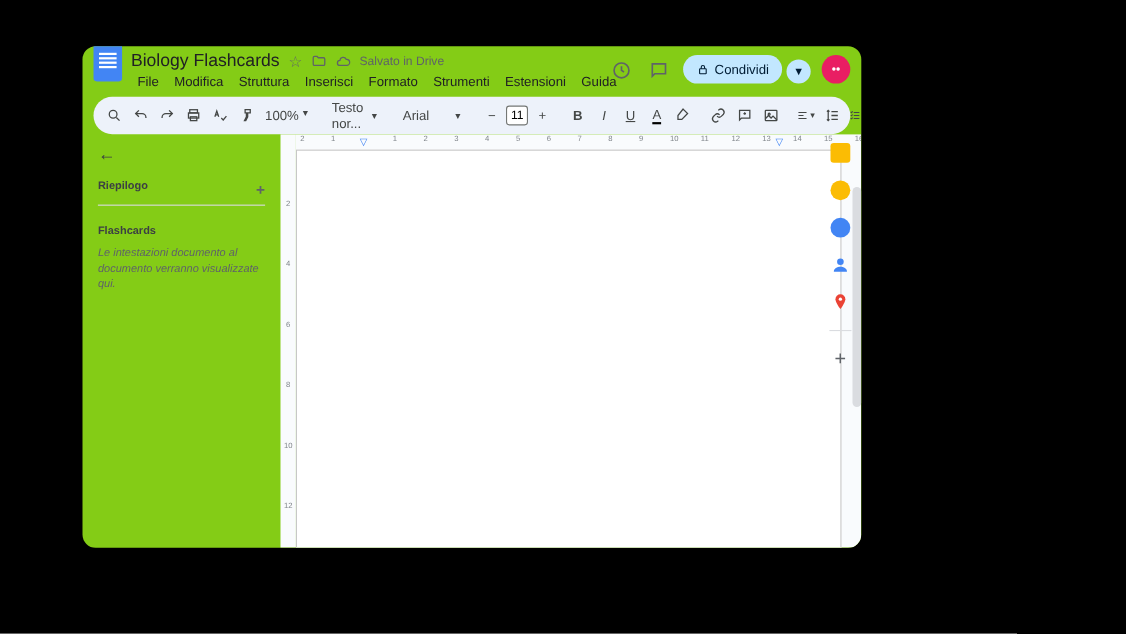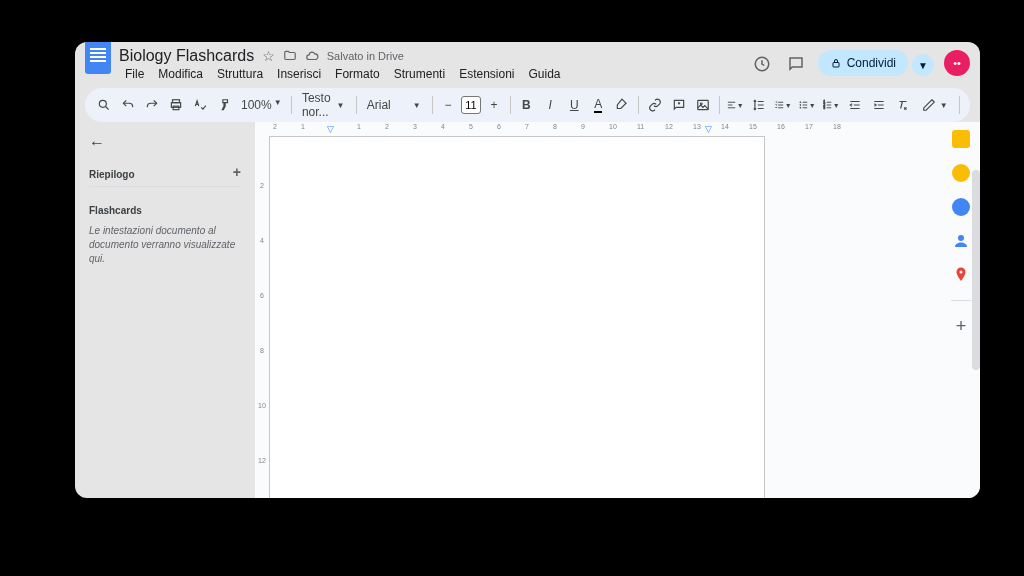--- a/index.html
+++ b/index.html
@@ -1,17 +1,17 @@
 <!DOCTYPE html>
 <html><head>
 <meta charset="utf-8">
 <style>
 *{box-sizing:border-box;margin:0;padding:0;font-family:Arial,sans-serif}
 body{background:#000;width:1024px;height:576px;overflow:hidden}
-.window{position:absolute;top:42px;left:75px;width:905px;height:456px;background:#e5e5e5;border-radius:12px;overflow:hidden;display:flex;flex-direction:column}
+.window{position:absolute;top:42px;left:75px;width:708px;height:456px;background:#84cc16;border-radius:12px;overflow:hidden;display:flex;flex-direction:column}
 .titlebar{display:flex;align-items:center;padding:6px 10px 0 10px;height:22px}
 .docicon{width:26px;height:34px;background:#4285f4;border-radius:3px;margin-right:8px;position:relative;flex-shrink:0;margin-top:2px}
 .docicon::before{content:"";position:absolute;top:8px;left:5px;right:5px;height:2px;background:#fff;box-shadow:0 4px 0 #fff,0 8px 0 #fff,0 12px 0 #fff}
 .titlecol{display:flex;flex-direction:column;flex:1}
 .titlerow{display:flex;align-items:center;gap:8px}
 .doctitle{font-size:16px;color:#202124;font-weight:400}
 .star,.folder,.cloud{color:#5f6368;font-size:14px;cursor:pointer}
 .savestatus{color:#5f6368;font-size:11px}
 .menubar{display:flex;gap:2px;padding-left:44px;font-size:12px;color:#202124;height:20px;align-items:center}
 .menubar span{padding:2px 6px;cursor:pointer;border-radius:4px}
@@ -23,21 +23,21 @@
 .toolbar{margin:4px 10px 0 10px;background:#edf2fa;border-radius:20px;height:34px;display:flex;align-items:center;padding:0 8px;gap:2px;font-size:12px;color:#444746}
 .tbtn{min-width:22px;height:24px;display:flex;align-items:center;justify-content:center;cursor:pointer;border-radius:4px;padding:0 2px}
 .tsep{width:1px;height:18px;background:#c7c7c7;margin:0 3px}
 .zoom{display:flex;align-items:flex-start;gap:2px;padding:0 4px}
 .styledd,.fontdd{display:flex;align-items:center;gap:6px;padding:0 6px;cursor:pointer}
 .fontsize{width:20px;height:18px;border:1px solid #747775;border-radius:3px;text-align:center;font-size:11px}
 .editpill{margin-left:auto;display:flex;align-items:center;gap:4px;padding:0 6px}
 .content{flex:1;display:flex;overflow:hidden}
 .leftpanel{width:180px;padding:10px 14px;font-size:11px;color:#3c4043}
 .backarrow{font-size:16px;color:#3c4043;cursor:pointer;margin-bottom:14px;display:inline-block}
-.summaryrow{display:flex;justify-content:space-between;align-items:flex-end;font-weight:bold;font-size:10px;padding-bottom:6px;border-bottom:1px solid #dadce0}
+.summaryrow{display:flex;justify-content:space-between;align-items:flex-start;font-weight:bold;font-size:10px;padding-bottom:6px;border-bottom:1px solid #dadce0}
 .addbtn{cursor:pointer;font-size:14px;color:#5f6368}
 .structhdr{font-weight:bold;font-size:10px;margin-top:18px;margin-bottom:8px}
 .structtext{font-style:italic;color:#5f6368;font-size:10px;line-height:1.4}
 .vruler{width:14px;background:#f9fbfd;position:relative;border-right:0}
 .vruler .tick{position:absolute;left:0;width:100%;font-size:7px;color:#80868b;text-align:center}
 .docarea{flex:1;background:#f9fbfd;position:relative;overflow:hidden}
 .hruler{height:14px;position:relative;font-size:7px;color:#80868b}
 .hruler .ht{position:absolute;top:1px}
 .indent{position:absolute;top:2px;font-size:9px;color:#4285f4}
 .page{position:absolute;top:14px;left:0;width:496px;height:640px;background:#fff;border:1px solid #c7c7c7}

